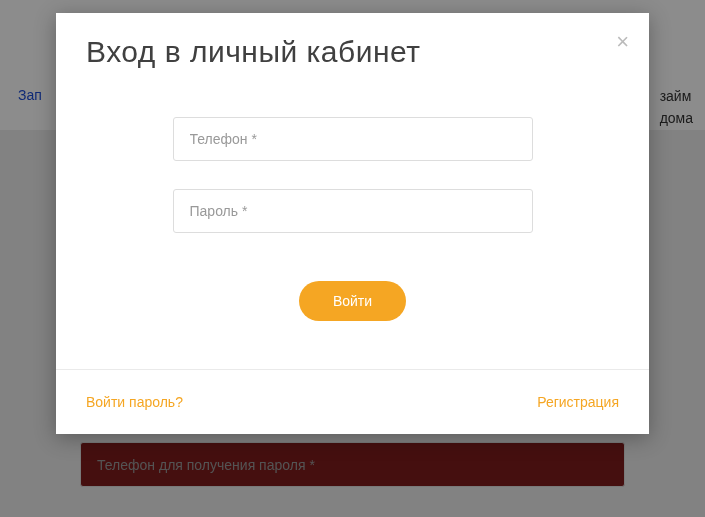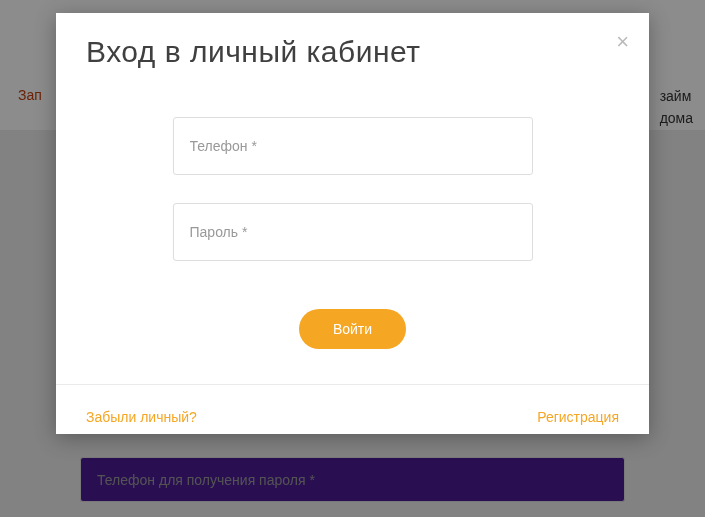--- a/index.html
+++ b/index.html
@@ -20,21 +20,21 @@
       top: 0;
       left: 0;
       width: 100%;
       height: 100%;
       background: #fafafa;
     }
     .bg-text-left {
       position: absolute;
       top: 87px;
       left: 18px;
-      color: #c2410c;
+      color: #1d4ed8;
       font-size: 14px;
     }
     .bg-text-right {
       position: absolute;
       top: 85px;
       right: 12px;
       color: #333;
       font-size: 14px;
       line-height: 1.6;
     }
@@ -49,25 +49,25 @@
     .bg-section-body {
       position: absolute;
       top: 130px;
       left: 0;
       width: 100%;
       height: 387px;
       background: #ededed;
     }
     .bg-input-bottom {
       position: absolute;
-      bottom: 15px;
+      bottom: 30px;
       left: 80px;
       width: 545px;
       height: 45px;
-      background: #4c1d95;
+      background: #7f1d1d;
       border: 1px solid #ddd;
       border-radius: 3px;
       padding: 14px 16px;
       color: #999;
       font-size: 14px;
     }
     .overlay {
       position: absolute;
       top: 0;
       left: 0;
@@ -109,21 +109,21 @@
     .modal-body {
       flex: 1;
       display: flex;
       flex-direction: column;
       align-items: center;
       padding: 30px 30px 35px;
       border-bottom: 1px solid #eaeaea;
     }
     .input-field {
       width: 360px;
-      height: 58px;
+      height: 44px;
       border: 1px solid #ddd;
       border-radius: 3px;
       padding: 6px 16px;
       font-size: 14px;
       color: #333;
       margin-bottom: 28px;
       outline: none;
     }
     .input-field::placeholder {
       color: #999;
@@ -171,16 +171,16 @@
   <div class="modal-header">
     <div class="modal-title">Вход в личный кабинет</div>
     <div class="close-btn">×</div>
   </div>
   <div class="modal-body">
     <input type="text" class="input-field" placeholder="Телефон *" style="">
     <input type="password" class="input-field" placeholder="Пароль *" style="">
     <button class="login-btn">Войти</button>
   </div>
   <div class="modal-footer">
-    <a class="footer-link">Забыли личный?</a>
+    <a class="footer-link">Войти пароль?</a>
     <a class="footer-link">Регистрация</a>
   </div>
 </div>
 
 </body></html>

